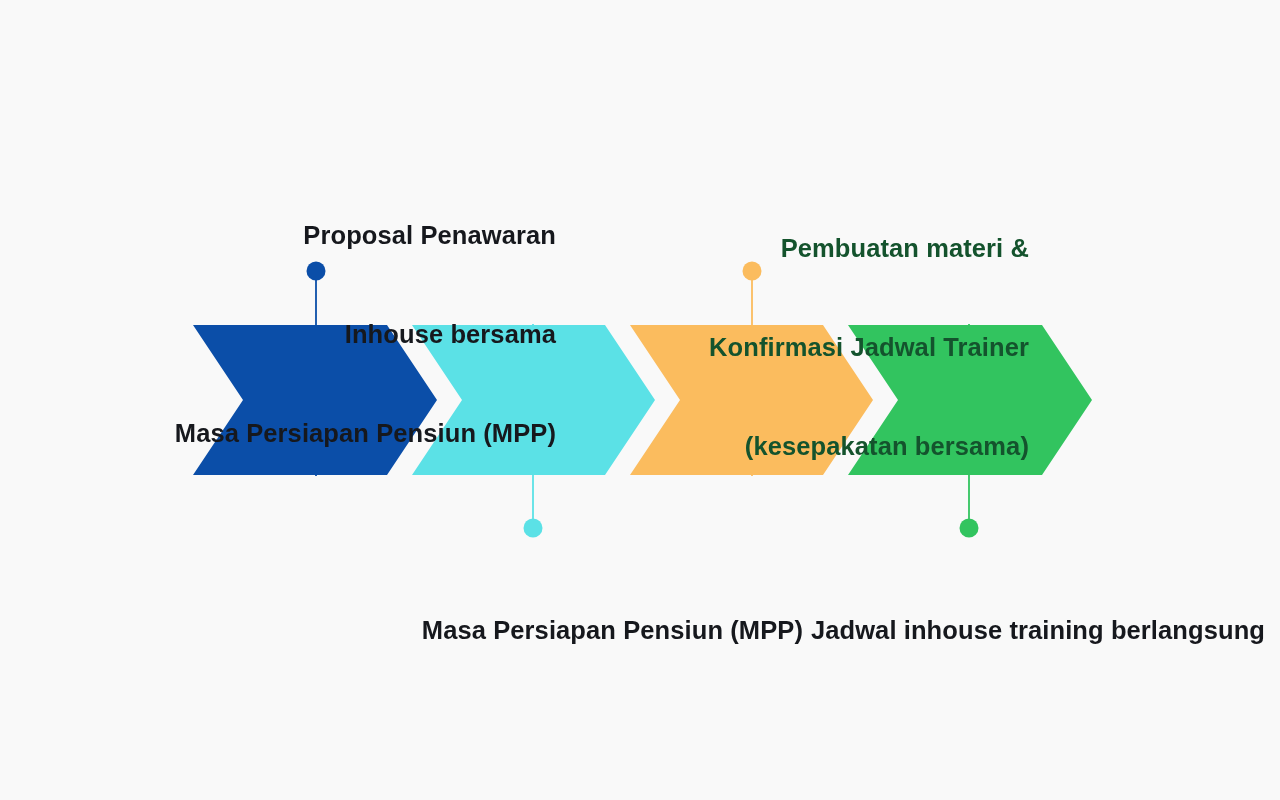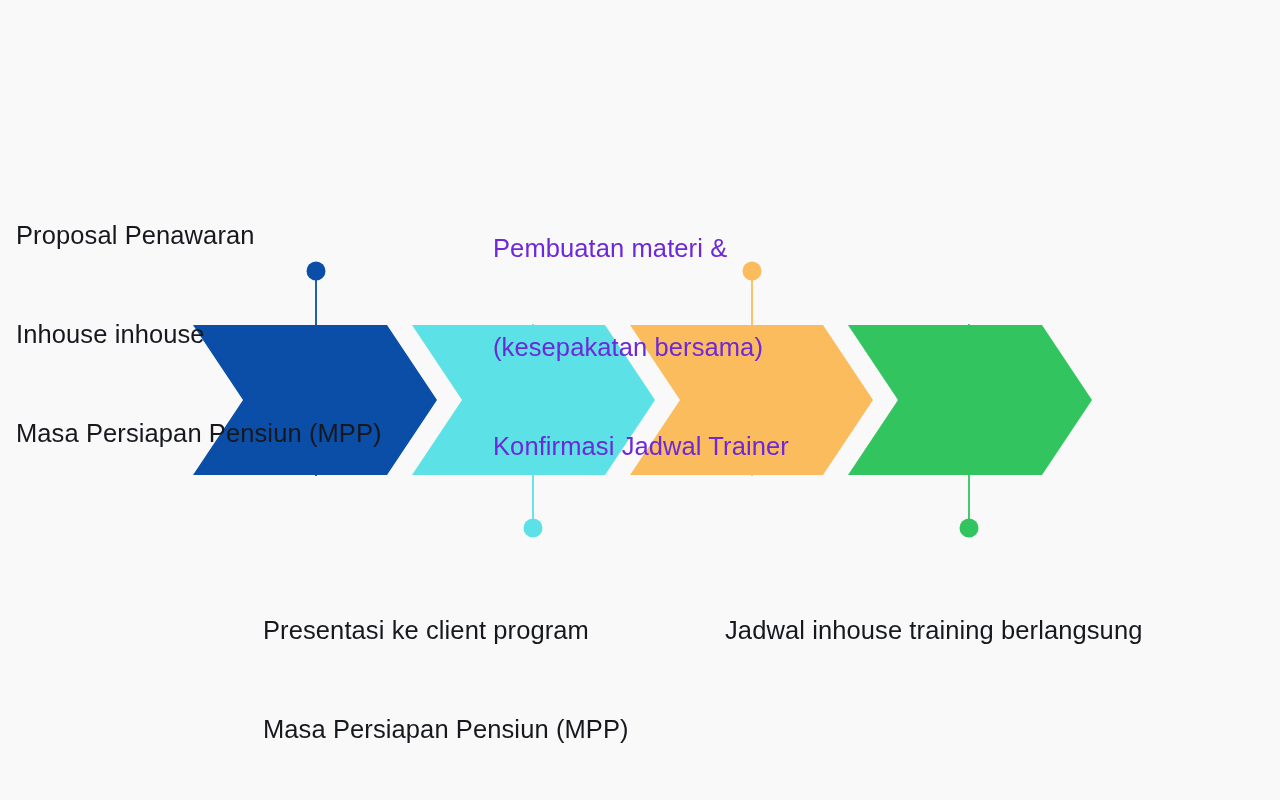--- a/index.html
+++ b/index.html
@@ -22,27 +22,27 @@
   }
   .chevron-layer {
     position: absolute;
     left: 0;
     top: 0;
     width: 1280px;
     height: 800px;
   }
   .label {
     position: absolute;
-    text-align: left;
+    text-align: right;
     color: #16181d;
     font-size: 25.5px;
     line-height: 33px;
     letter-spacing: 0.1px;
     white-space: pre;
-    font-weight: 400;
+    font-weight: 700;
   }
   .label-line {
     display: block;
   }
   
   #label-step-1 {
     left: 16px;
     top: 153px;
     width: 540px;
   }
@@ -84,32 +84,31 @@
     <polygon points="848,325 1042,325 1092,400 1042,475 848,475 898,400" fill="#32c45f"></polygon>
 
     <circle cx="316" cy="271" r="9.5" fill="#0b4ea8"></circle>
     <circle cx="752" cy="271" r="9.5" fill="#fbbc5e"></circle>
     <circle cx="533" cy="528" r="9.5" fill="#5be1e6"></circle>
     <circle cx="969" cy="528" r="9.5" fill="#32c45f"></circle>
   </svg>
 
   <div class="label" id="label-step-1" style="color: rgb(22, 24, 29);">
     <span class="label-line">Proposal Penawaran</span>
-    <span class="label-line">Inhouse inhouse</span>
+    <span class="label-line">Inhouse bersama</span>
     <span class="label-line">Masa Persiapan Pensiun (MPP)</span>
   </div>
 
-  <div class="label" id="label-step-3" style="color: #6d28d9;">
+  <div class="label" id="label-step-3" style="color: #14532d;">
     <span class="label-line">Pembuatan materi &amp;</span>
+    <span class="label-line">Konfirmasi Jadwal Trainer</span>
     <span class="label-line">(kesepakatan bersama)</span>
-    <span class="label-line">Konfirmasi Jadwal Trainer</span>
   </div>
 
   <div class="label" id="label-step-2" style="color: rgb(22, 24, 29);">
-    <span class="label-line">Presentasi ke client program</span>
     <span class="label-line">Masa Persiapan Pensiun (MPP)</span>
     
   </div>
 
   <div class="label" id="label-step-4" style="color: rgb(22, 24, 29);">
     <span class="label-line">Jadwal inhouse training berlangsung</span>
   </div>
 
 </div>
 

